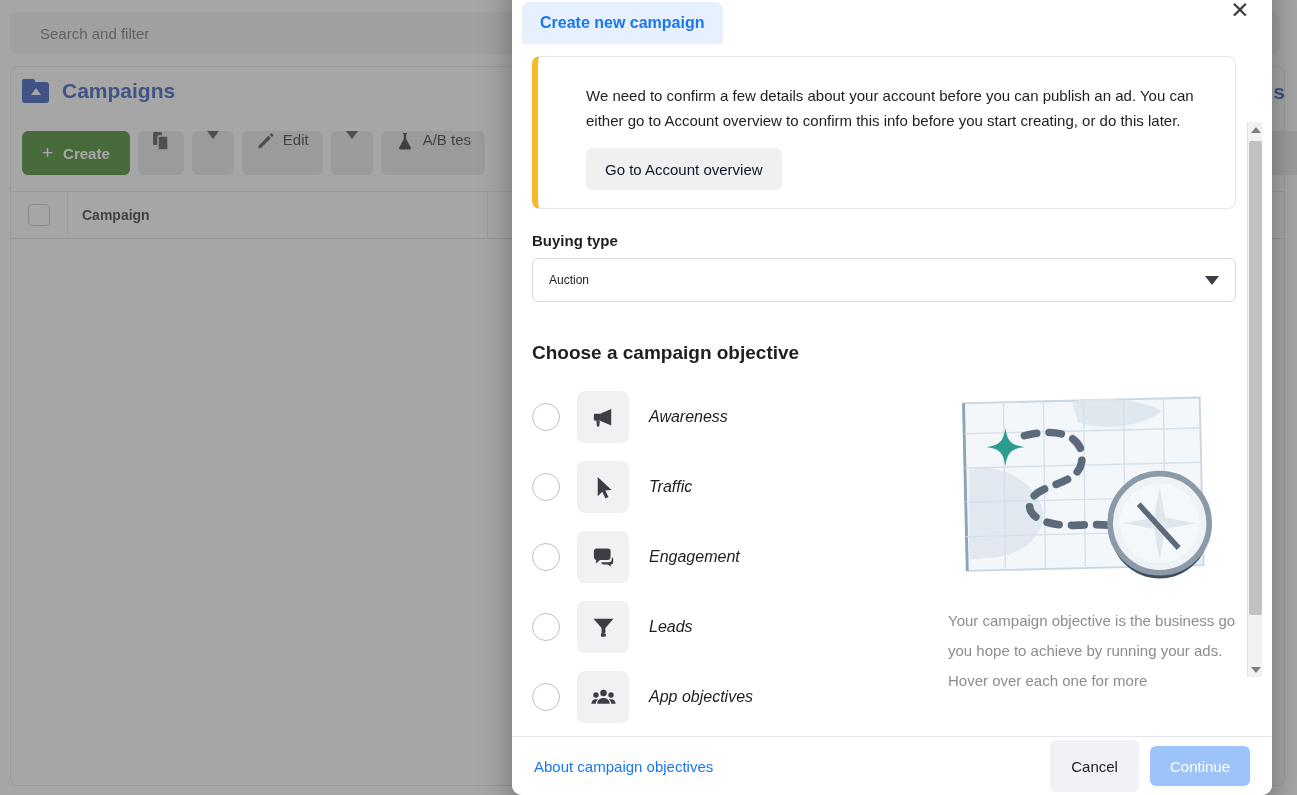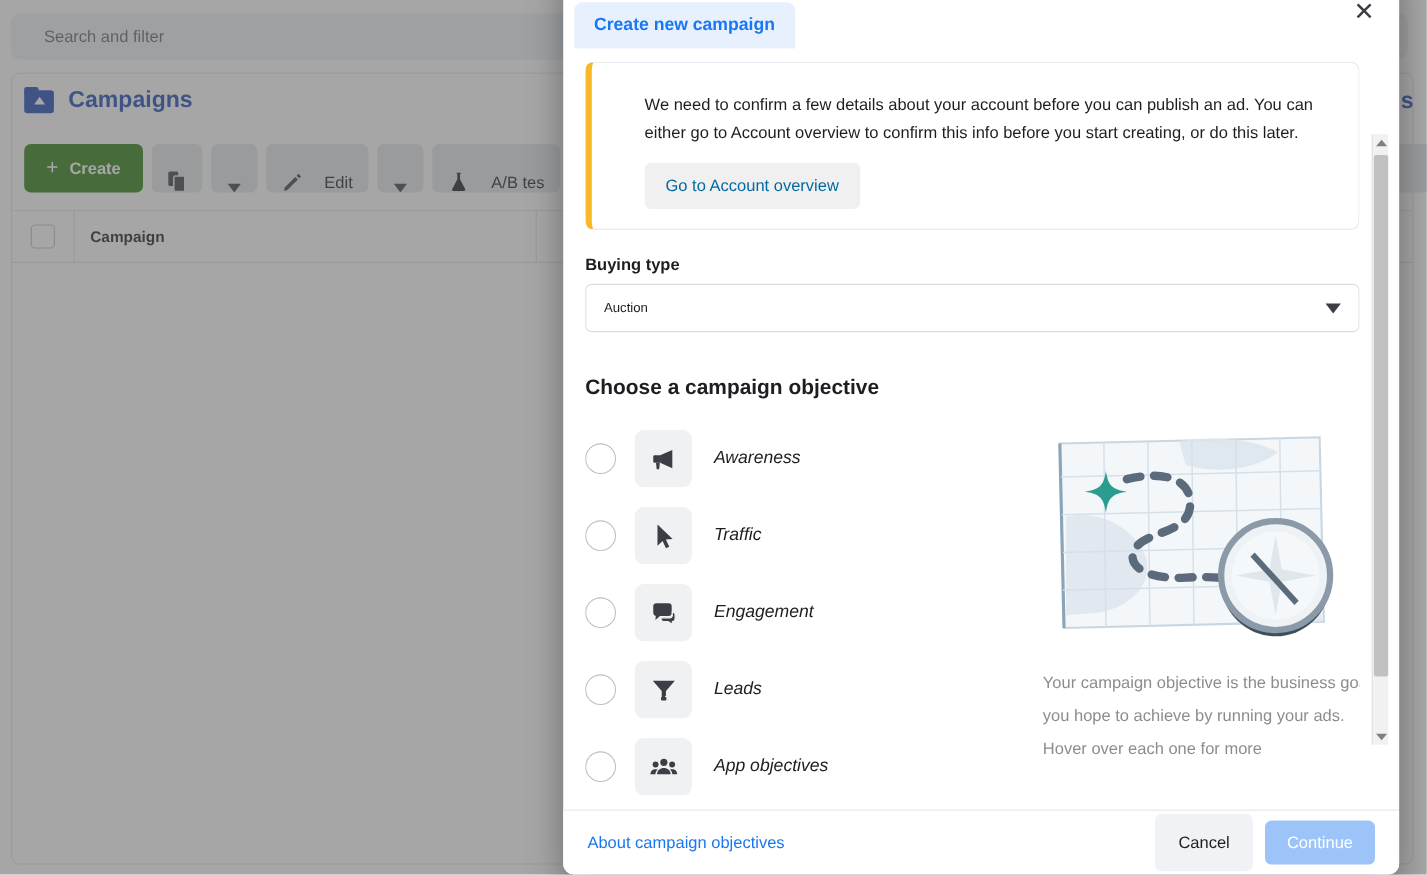--- a/index.html
+++ b/index.html
@@ -67,22 +67,22 @@
     height: 44px; padding: 0 20px;
     border-radius: 6px; border: none;
     font-size: 15px; font-weight: bold;
     display: flex; align-items: center; gap: 10px;
     cursor: pointer;
   }
   .btn-create .plus { font-size: 19px; font-weight: normal; }
   .tbtn {
     background: #e4e6eb; color: #1c1e21;
     height: 44px; border-radius: 6px; border: none;
-    display: flex; align-items: flex-end; justify-content: center;
-    gap: 20px; font-size: 15px; cursor: pointer;
+    display: flex; align-items: flex-start; justify-content: center;
+    gap: 8px; font-size: 15px; cursor: pointer;
     padding: 0 14px;
   }
   .tbtn.sq { width: 46px; padding: 0; }
   .tbtn.caret { width: 42px; padding: 0; }
   .caret-dn {
     width: 0; height: 0;
     border-left: 6px solid transparent;
     border-right: 6px solid transparent;
     border-top: 8px solid #3b3f45;
   }
@@ -219,21 +219,21 @@
   .alert-title {
     font-size: 16px; font-weight: bold; color: #1c1e21;
   }
   .alert-body {
     margin-top: 10px; margin-left: 30px;
     font-size: 15px; line-height: 25px; color: #1c1e21;
     max-width: 612px;
   }
   .alert-btn {
     margin-top: 15px; margin-left: 30px;
-    background: #f0f0f0; color: #0369a1;
+    background: #f0f0f0; color: #0f172a;
     border: none; border-radius: 6px;
     height: 42px; padding: 0 19px;
     font-size: 15px; cursor: pointer;
     font-family: "Liberation Sans", sans-serif;
   }
 
   
   .field-label {
     margin-top: 23px;
     font-size: 15px; font-weight: bold; color: #1c1e21;

